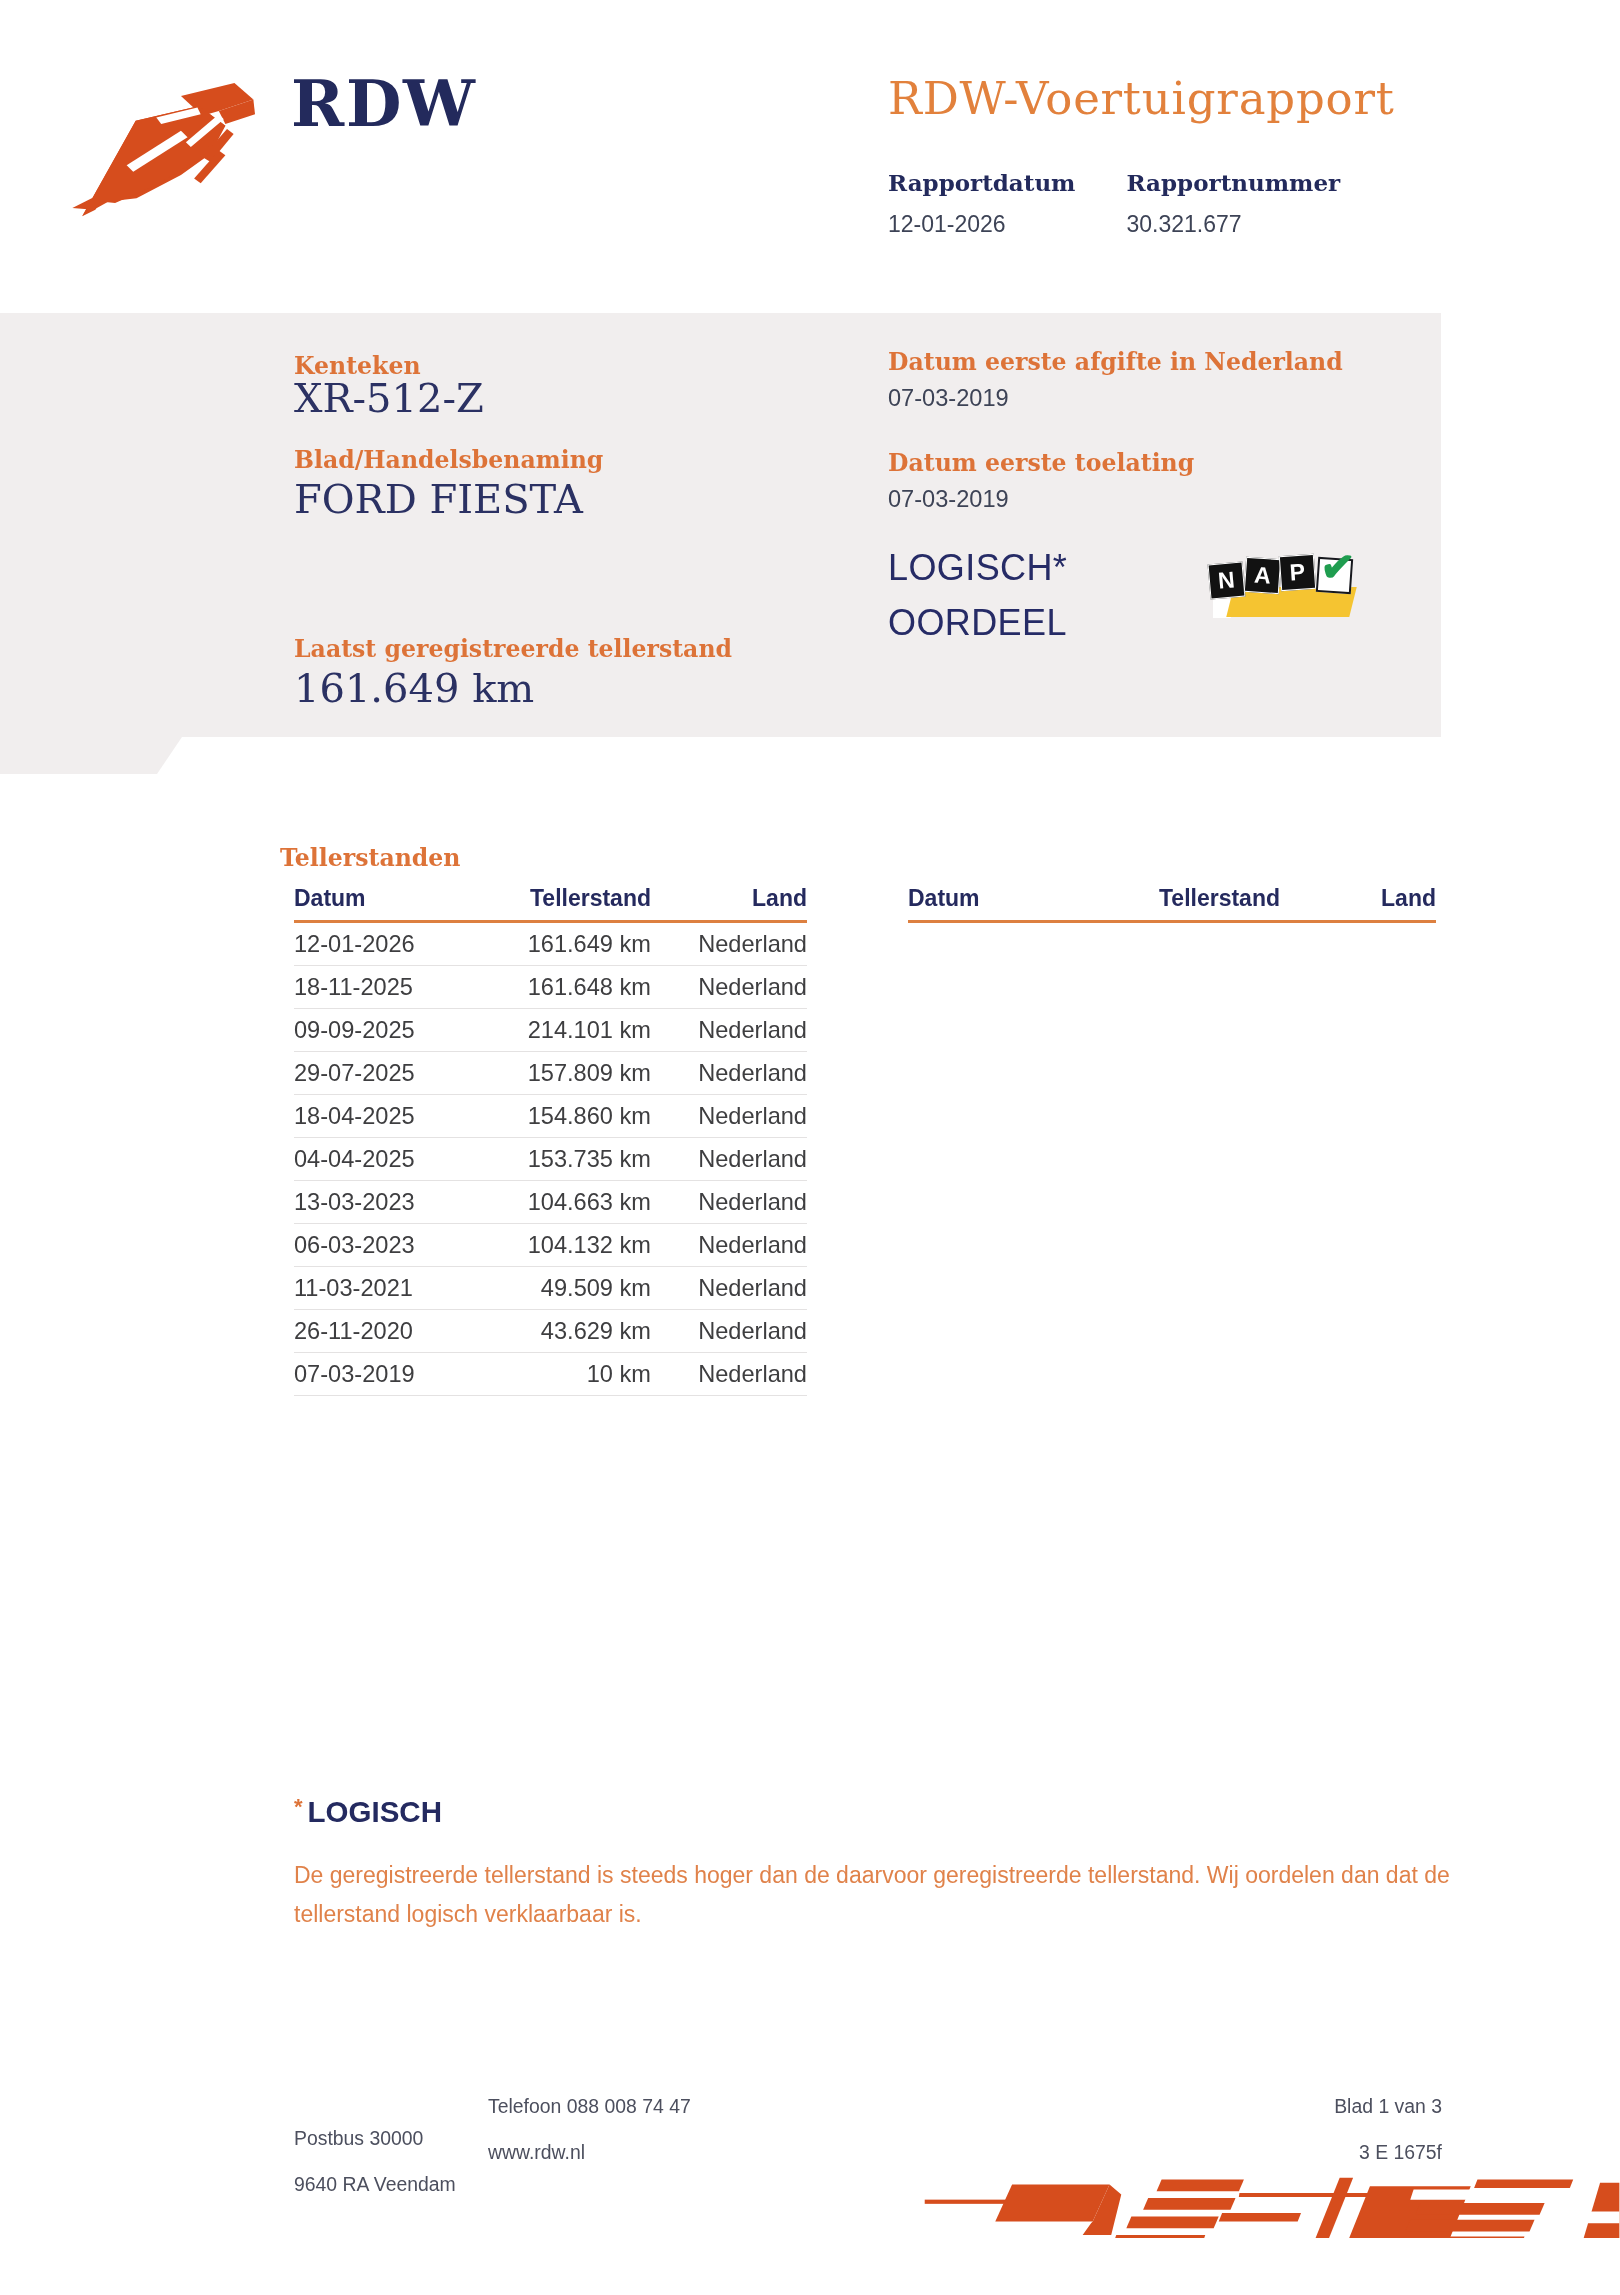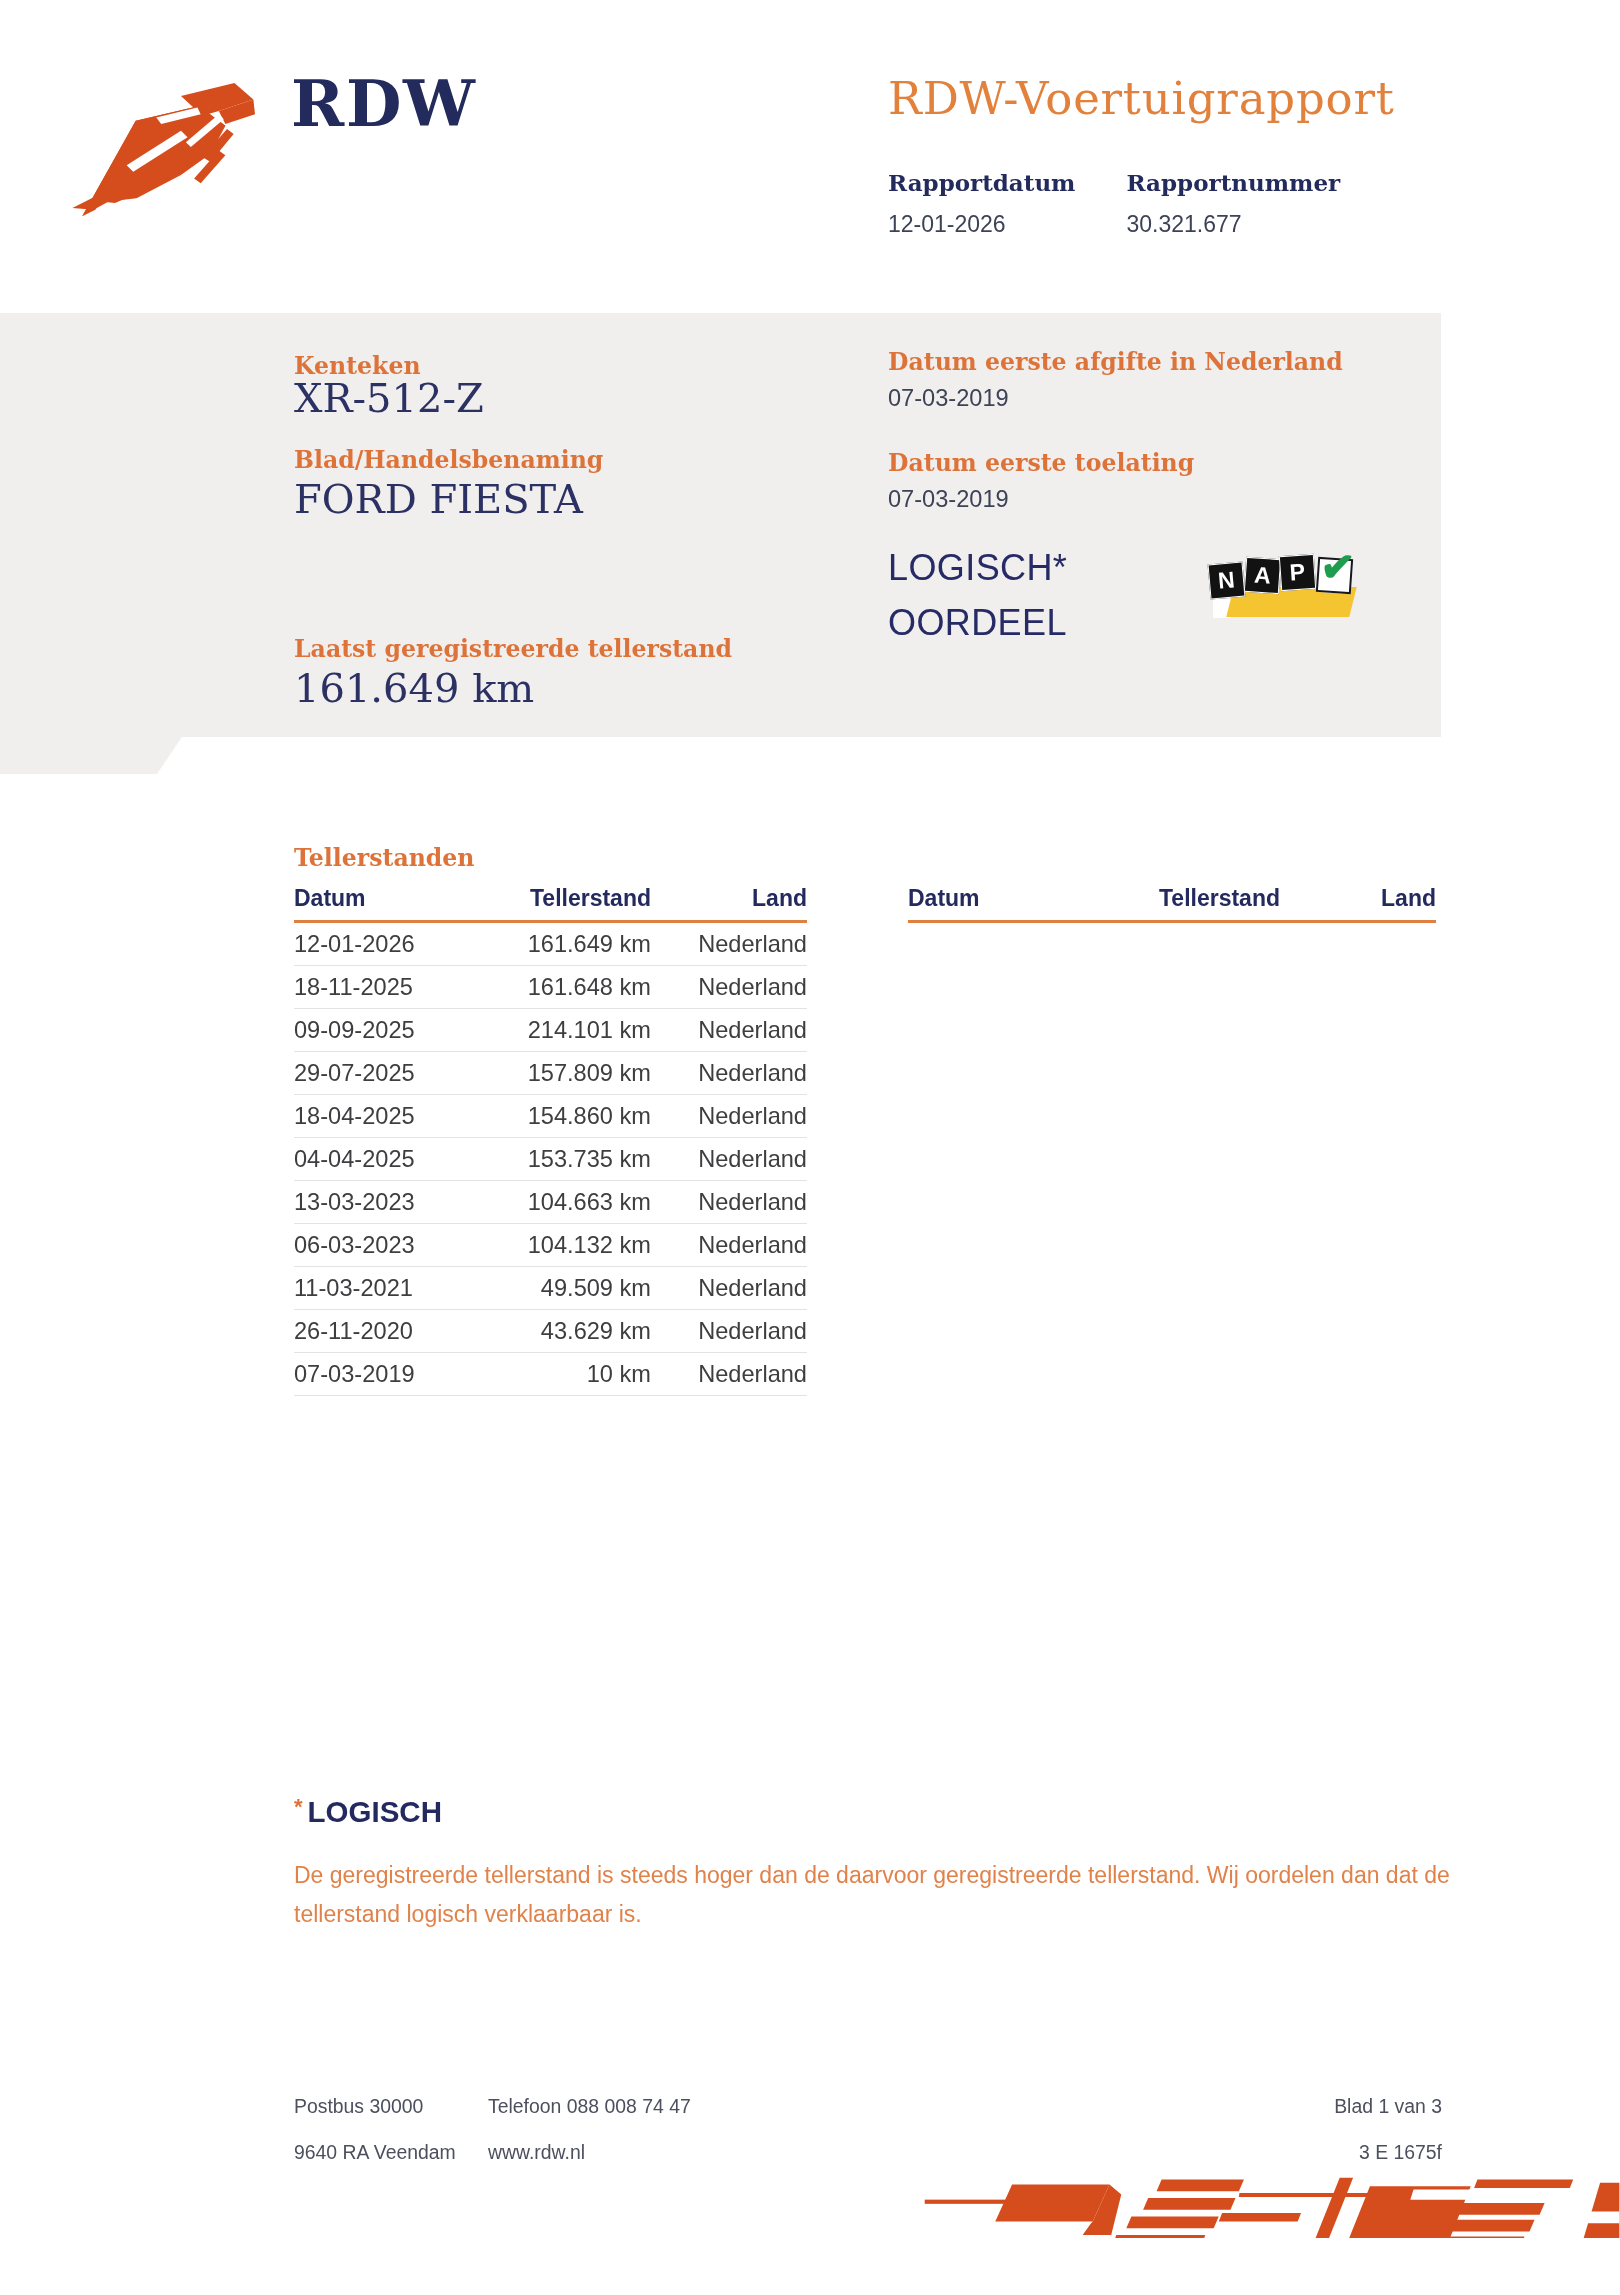--- a/index.html
+++ b/index.html
@@ -72,21 +72,21 @@
   .nap-check {
     position:absolute; left:116px; top:5px; width:35px; height:35px;
     background:#ffffff; border:2.5px solid #17181d; transform:rotate(4deg);
   }
   .nap-check span {
     position:absolute; left:0.8px; top:-13.5px;
     color:#1f9d4f; font-size:41px; font-weight:700; line-height:1;
   }
   
   .section-title {
-    position:absolute; left:294px; top:844px;
+    position:absolute; left:280px; top:844px;
     font-family:"DejaVu Serif", serif; font-weight:700;
     font-size:23.6px; color:#dd7338;
   }
   .km-table { position:absolute; }
   .km-table.left  { left:294px;  top:885px; width:513px; }
   .km-table.right { left:908px; top:885px; width:528px; }
   .km-head {
     display:flex; font-weight:700; font-size:23px; color:#252a5e;
     padding-bottom:8.4px; border-bottom:3.4px solid #dd8040;
   }
@@ -104,21 +104,21 @@
   }
   .note-title .ast { color:#dd7338; font-size:22px; vertical-align:8.4px; margin-right:5px; }
   .note-text {
     position:absolute; left:294px; top:1856px; width:1173px;
     font-size:23px; color:#e0824a; line-height:39px;
   }
   
   .footer-item { position:absolute; font-size:19.4px; color:#4c4f5e; }
   .f-r1 { top:2095px; }
   .f-r2 { top:2141px; }
-  .f-c1 { left:294px; }
+  .f-c1 { left:294px;margin-top:32px; }
   .f-c2 { left:488px; }
   .f-right { width:253px; text-align:right; left:1189px; }
   
   .motif { position:absolute; right:0; bottom:-6.8px; width:713px; height:84px; }
 </style>
 </head>
 <body>
 
 <div class="page">
 

